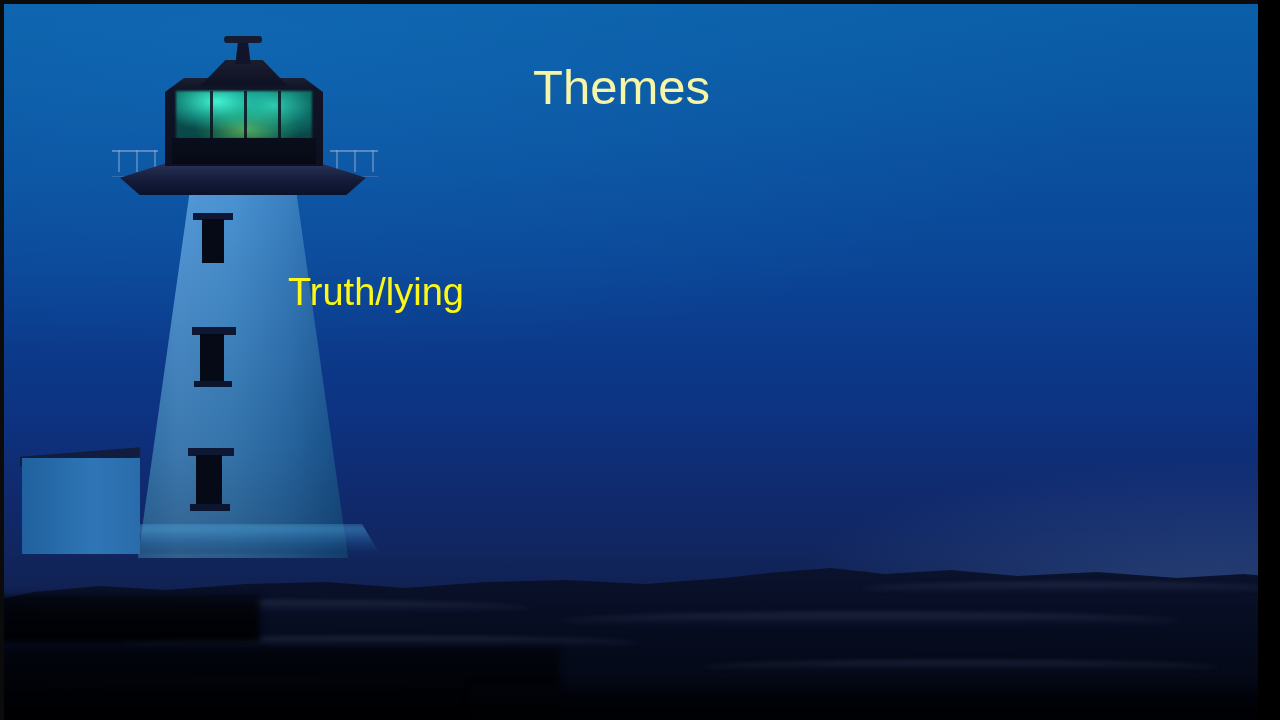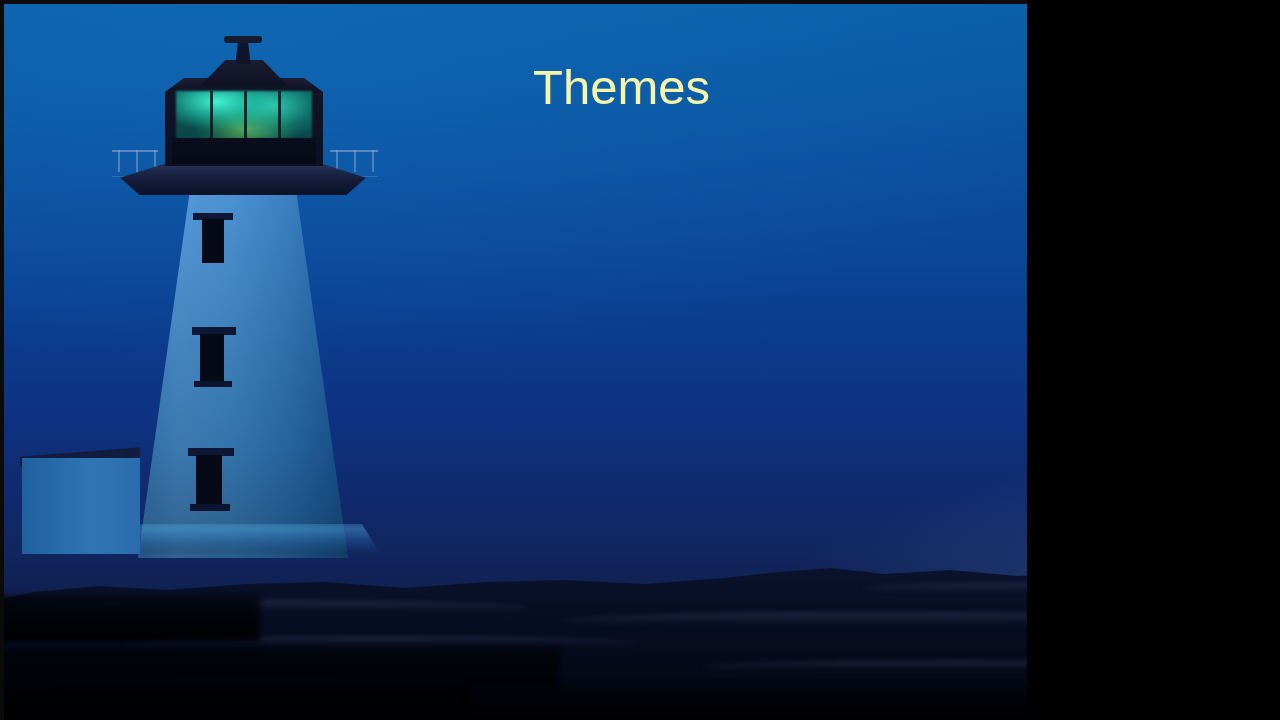--- a/index.html
+++ b/index.html
@@ -10,24 +10,25 @@
   }
   body {
     width: 1280px;
     height: 720px;
     overflow: hidden;
     font-family: "Liberation Sans", sans-serif;
   }
 
   #slide {
     position: relative;
-    width: 1027px;
+    width: 1232px;
     height: 720px;
     overflow: hidden;
     background: #000;
+    padding-left: 26px;
   }
 
   
   .photo {
     position: absolute;
     left: 0; top: 0;
     width: 1280px;
     height: 720px;
     overflow: hidden;
   }
@@ -385,15 +386,16 @@
       <div class="rock-ridge" style="left:860px; top:582px; width:420px; height:14px;"></div>
       <div class="rock-dark" style="left:0px; top:648px; width:560px; height:74px;"></div>
       <div class="rock-dark" style="left:470px; top:686px; width:820px; height:40px;"></div>
       <div class="rock-dark" style="left:0px; top:596px; width:260px; height:46px;"></div>
     </div>
   </div>
 
   <div class="txt" id="themes-title">Themes</div>
 
 
+  <div class="txt" id="sub-heading">Truth/lying</div>
 
   <div class="frame"></div>
 </div>
 
 </body></html>

